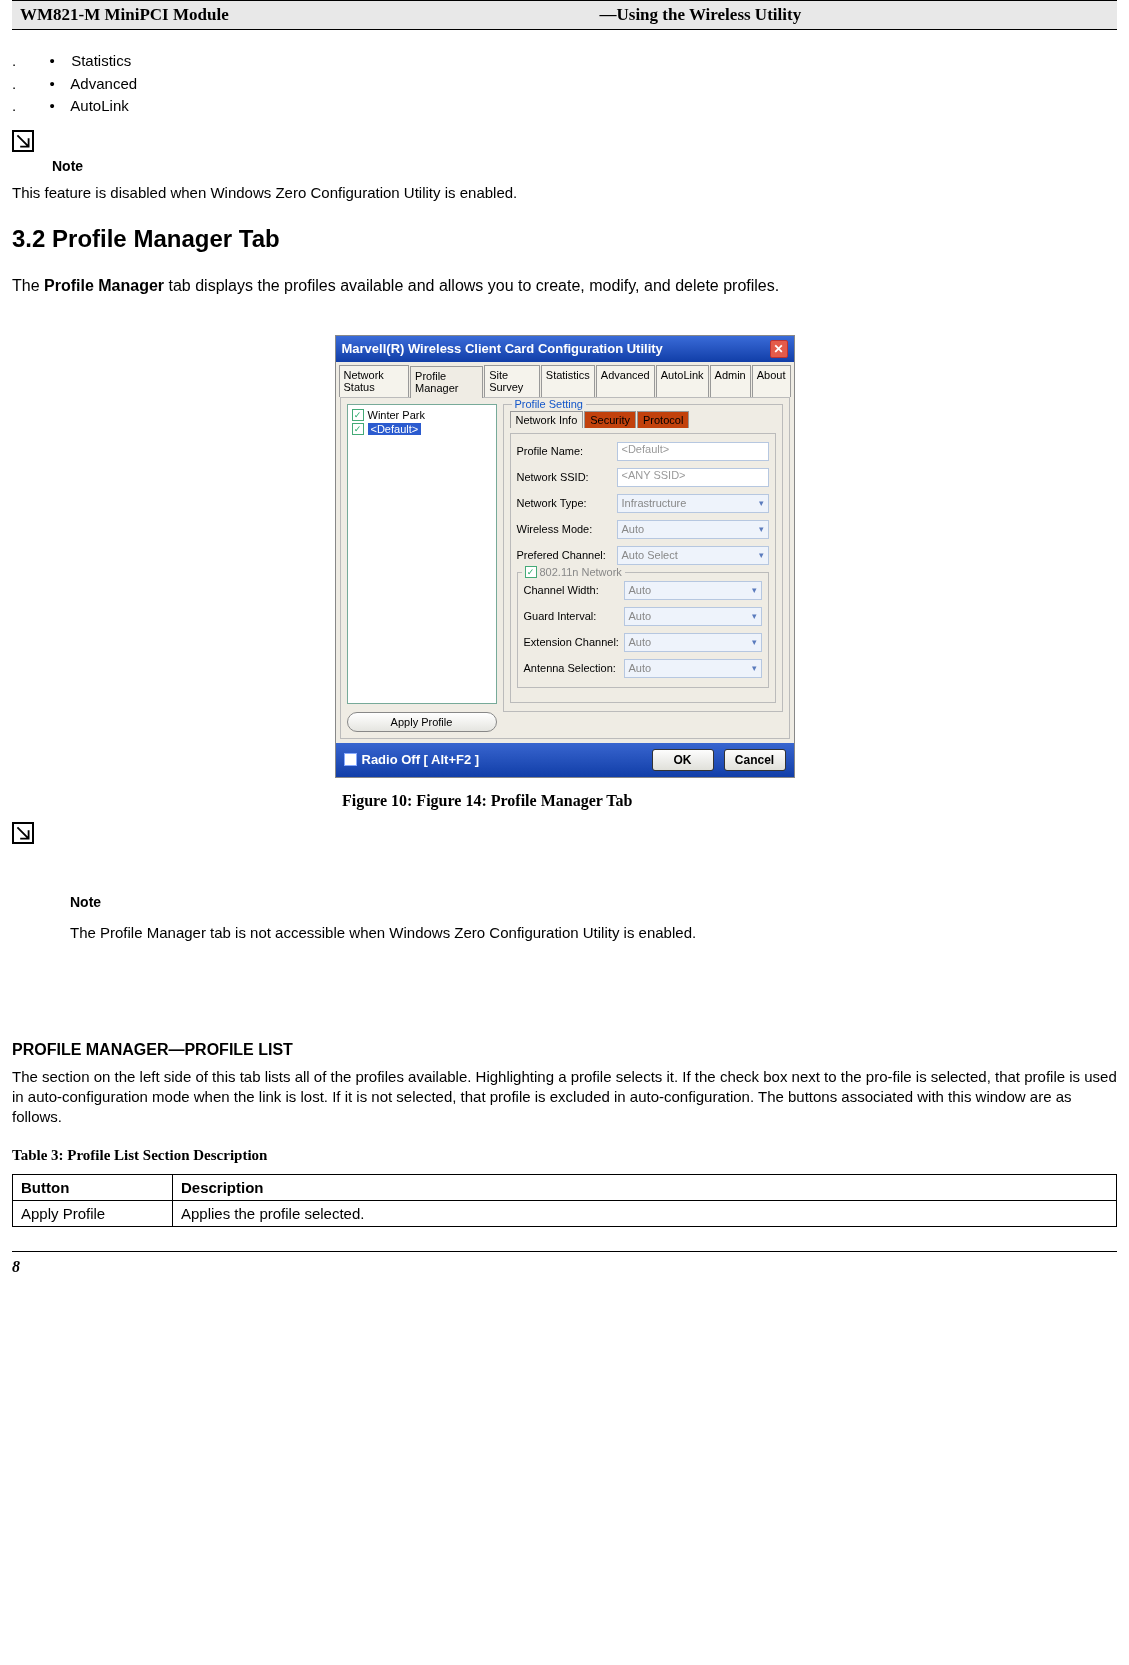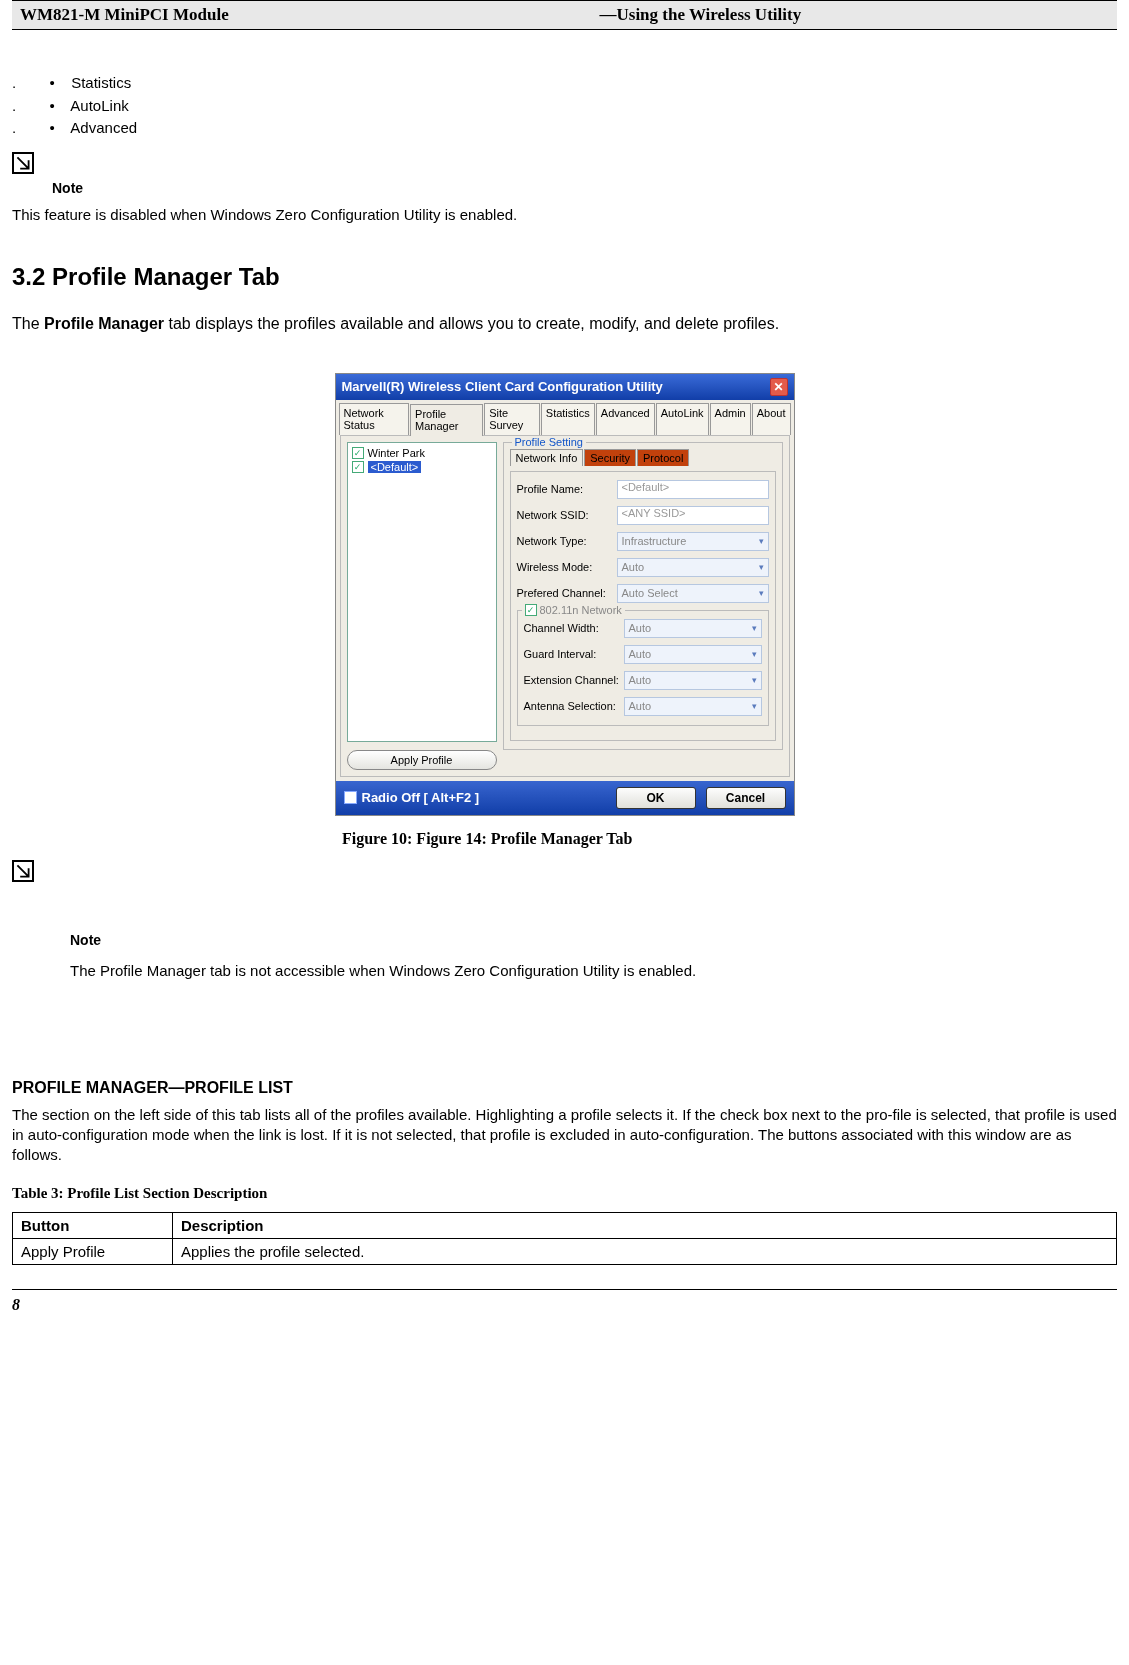--- a/index.html
+++ b/index.html
@@ -12,37 +12,37 @@
   }
   .header-bar {
     background: #e8e8e8;
     border-top: 1px solid #000;
     border-bottom: 1px solid #000;
     padding: 4px 8px;
     display: flex;
     font-family: "Times New Roman", serif;
     font-weight: bold;
     font-size: 17px;
-    margin-bottom: 42px;
+    margin-bottom: 20px;
   }
   .header-left { flex: 1; }
   .header-right { flex: 1; text-align: left; padding-left: 70px; }
   .bullet-list { margin: 0 0 12px 0; }
   .bullet-line { font-size: 15px; line-height: 1.5; }
   .bul { display:inline-block; width:55px; }
   .note-icon {
     width: 22px; height: 22px;
     border: 2px solid #000;
     display: inline-flex;
     align-items: center; justify-content: center;
   }
   .note-icon svg { width: 14px; height: 14px; }
   .note-block { margin: 10px 0 6px 0; }
   .note-label { font-weight: bold; font-size: 14px; margin: 6px 0 10px 40px; }
-  .note-text { font-size: 15px; margin-bottom: 40px; }
+  .note-text { font-size: 15px; margin-bottom: 24px; }
   .note-text-2 { font-size: 15px; margin: 14px 0 100px 58px; }
   .note-label-2 { font-weight: bold; font-size: 14px; margin: 50px 0 4px 58px; }
   h2.section-head { font-size: 24px; font-weight: bold; margin: 18px 0 24px 0; }
   .intro { font-size: 16px; margin-bottom: 40px; }
   .fig-wrap { text-align: center; }
   .fig { display: inline-block; border: 1px solid #888; background: #efece4; width: 460px; text-align: left; }
   .fig-title {
     background: linear-gradient(#3a6bd8,#113ea8);
     color: #fff; font-weight: bold; font-size: 13px;
     padding: 4px 6px; display: flex; align-items: center;
@@ -104,21 +104,21 @@
   .sbtn.disabled { color: #aaa; }
   .foot-bar {
     background: linear-gradient(#3865cf,#113ea8);
     display: flex; align-items: center; padding: 6px 8px; gap: 10px;
     margin: 0;
   }
   .radio-lbl { color: #fff; font-weight: bold; font-size: 13px; flex: 1; display: flex; align-items:center; gap: 5px; }
   .rchk { width: 13px; height: 13px; border: 1px solid #8af; background: #fff; display:inline-block; }
   .okc { display: flex; gap: 10px; }
   .okc .b {
-    width: 80px; text-align: center; padding: 3px 0; border: 1px solid #333;
+    width: 62px; text-align: center; padding: 3px 0; border: 1px solid #333;
     background: linear-gradient(#fdfdfd,#e0e0da); border-radius: 3px; font-size: 12px; font-weight: bold;
   }
   .caption { font-family: "Times New Roman", serif; font-weight: bold; font-size: 16px; margin: 14px 0 12px 330px; text-align: left; }
   .note-icon-2 { margin-top: 4px; }
   h3.sub { font-size: 16px; font-weight: bold; margin: 0 0 8px 0; }
   .para { font-size: 15px; margin-bottom: 20px; line-height: 1.35; }
   .table-cap { text-align: left; font-family: "Times New Roman", serif; font-weight: bold; font-size: 15px; margin-bottom: 10px; }
   table.desc { width: 100%; border-collapse: collapse; font-size: 15px; }
   table.desc th, table.desc td { border: 1px solid #000; padding: 4px 8px; text-align: left; vertical-align: top; }
   table.desc th { font-weight: bold; }
@@ -129,22 +129,22 @@
 </head>
 <body>
 
 <div class="header-bar">
   <div class="header-left">WM821-M MiniPCI Module</div>
   <div class="header-right">—Using the Wireless Utility</div>
 </div>
 
 <div class="bullet-list">
   <div class="bullet-line"><span class="bul">. &nbsp;&nbsp;&nbsp;&nbsp;&nbsp;&nbsp;&nbsp;•</span> <span>Statistics</span></div>
+  <div class="bullet-line"><span class="bul">. &nbsp;&nbsp;&nbsp;&nbsp;&nbsp;&nbsp;&nbsp;•</span> <span>Advanced</span></div>
   <div class="bullet-line"><span class="bul">. &nbsp;&nbsp;&nbsp;&nbsp;&nbsp;&nbsp;&nbsp;•</span> <span>AutoLink</span></div>
-  <div class="bullet-line"><span class="bul">. &nbsp;&nbsp;&nbsp;&nbsp;&nbsp;&nbsp;&nbsp;•</span> <span>Advanced</span></div>
 </div>
 
 <div class="note-block">
   <span class="note-icon">
     <svg viewBox="0 0 10 10">
         <path d="M1 1 L9 9 M9 3 L9 9 L3 9" stroke="#000" stroke-width="1.3" fill="none"></path>
       </svg>
   </span>
   <div class="note-label">Note</div>
 </div>

